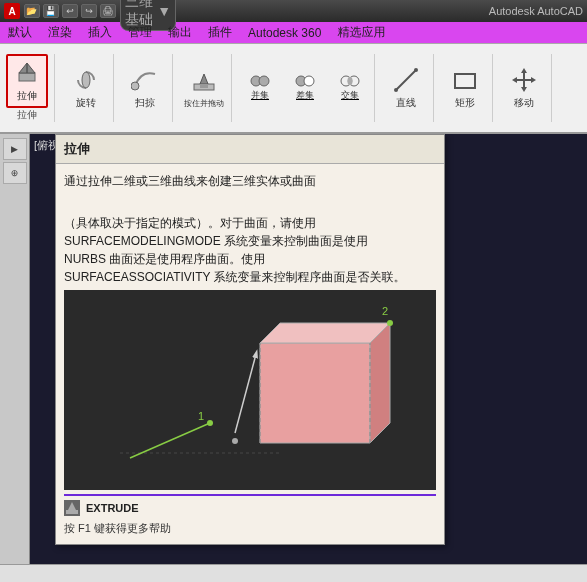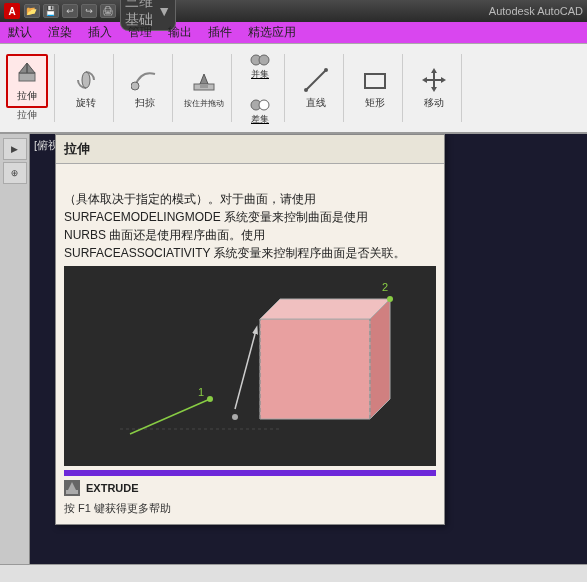--- a/index.html
+++ b/index.html
@@ -174,22 +174,21 @@
       width: 20px;
       height: 20px;
       display: flex;
       align-items: center;
       justify-content: center;
     }
 
     
     .tool-group-vert {
       display: flex;
-      flex-direction: column;
-      gap: 19px;
+      gap: 9px;
       text-decoration: underline;
     }
 
     
     .main-area {
       display: flex;
       height: calc(582px - 22px - 22px - 90px - 18px);
       background: #808080;
     }
 
@@ -271,21 +270,21 @@
       justify-content: center;
       margin: 4px 0;
       position: relative;
       overflow: hidden;
     }
     .tooltip-footer {
       display: flex;
       align-items: center;
       gap: 6px;
       padding: 4px 0 2px 0;
-      border-top: 6px solid #6d28d9;
+      border-top: 2px solid #6d28d9;
       margin-top: 4px;
     }
     .tooltip-cmd-icon {
       width: 16px;
       height: 16px;
       background: #888;
       display: flex;
       align-items: center;
       justify-content: center;
     }
@@ -336,20 +335,21 @@
   <div class="title-right">Autodesk AutoCAD</div>
 </div>
 
 <div class="menu-bar">
   <div class="menu-item">默认</div>
   <div class="menu-item">渲染</div>
   <div class="menu-item">插入</div>
   <div class="menu-item">管理</div>
   <div class="menu-item">输出</div>
   <div class="menu-item">插件</div>
+  <div class="menu-item">Autodesk 360</div>
   <div class="menu-item">精选应用</div>
 </div>
 
 <div class="ribbon">
   <div class="ribbon-content">
 
 
     <div class="tool-group">
       <div class="tool-group-buttons">
         <div class="tool-btn active">
@@ -501,20 +501,21 @@
     <div class="left-tool">▶</div>
     <div class="left-tool">⊕</div>
   </div>
 
   <div class="canvas-area">
     <div class="viewport-label">[俯视]二维</div>
 
     <div class="tooltip-popup">
       <div class="tooltip-title">拉伸</div>
       <div class="tooltip-body">
+        <div class="tooltip-desc">通过拉伸二维或三维曲线来创建三维实体或曲面</div>
         <div class="tooltip-desc" style="margin-bottom:4px;">
           <br>
           <span>（具体取决于指定的模式）。对于曲面，请使用</span><br>
           <span>SURFACEMODELINGMODE 系统变量来控制曲面是使用</span><br>
           <span>NURBS 曲面还是使用程序曲面。使用</span><br>
           <span>SURFACEASSOCIATIVITY 系统变量来控制程序曲面是否关联。</span><br>
         </div>
 
         <div class="tooltip-image">
           <svg width="340" height="195" viewBox="0 0 340 195" xmlns="http://www.w3.org/2000/svg">

